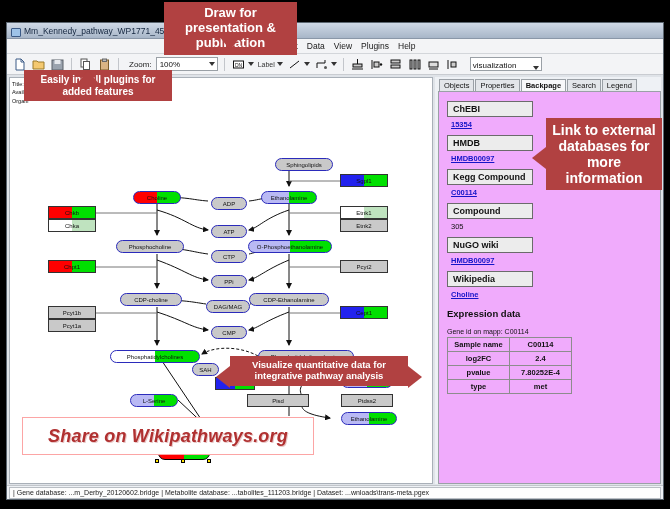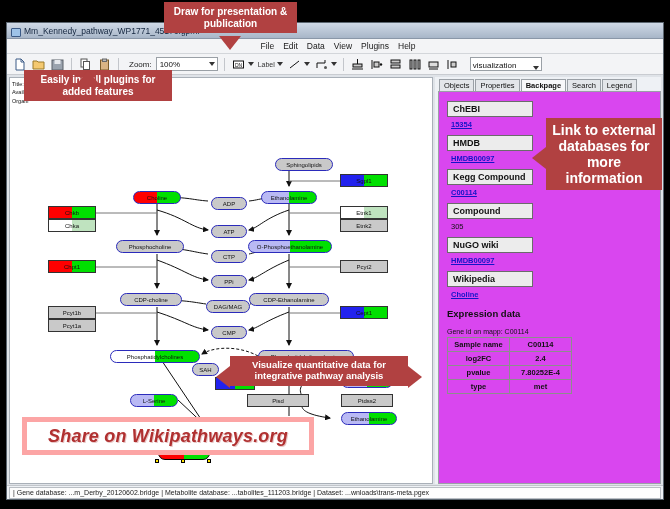--- a/index.html
+++ b/index.html
@@ -77,21 +77,21 @@
   .canvas-meta { position:absolute; left:2px; top:2px; font-size:5.5px; color:#111; line-height:1.5; }
 
   
   #sidepanel { flex:1; display:flex; flex-direction:column; margin:2px 2px 1px 1px;
                background:#eef1f5; }
   #tabs { display:flex; align-items:flex-end; height:14px; gap:1px; padding-left:4px;
           background:#eef1f5; }
   .tab { font-size:7.5px; padding:1px 4px 1px; background:#e3e6ea;
          border:1px solid #9aa0a6; border-bottom:none; color:#111; }
   .tab.active { background:#f7f8fa; position:relative; top:0; font-weight:bold; }
-  #tabbody { flex:1; background:#d946ef; border:1px solid #9aa0a6; margin:0 0 0 3px;
+  #tabbody { flex:1; background:#f0abfc; border:1px solid #9aa0a6; margin:0 0 0 3px;
              overflow:hidden; position:relative; padding:6px 8px; }
   .sec-head { display:inline-block; min-width:86px; background:#ececec;
               border:1px solid #6b6b6b; font-size:9px; font-weight:bold;
               color:#111; padding:2px 5px; margin-top:6px; }
   .sec-head:first-of-type { margin-top:2px; }
   .lnk { display:block; font-size:7.5px; color:#1414c8; text-decoration:underline;
          margin:3px 0 0 4px; font-weight:bold; }
   .plain { display:block; font-size:7.5px; color:#111; margin:3px 0 0 4px; }
   .exp-title { font-size:9.5px; font-weight:bold; color:#111; margin-top:9px; }
   .gid { font-size:7px; color:#111; margin-top:9px; }
@@ -118,27 +118,27 @@
   .arrow-up { position:absolute; width:0; height:0;
               border-left:11px solid transparent; border-right:11px solid transparent;
               border-bottom:14px solid #b14141; }
   .arrow-left { position:absolute; width:0; height:0;
                 border-top:11px solid transparent; border-bottom:11px solid transparent;
                 border-right:14px solid #b14141; }
   .arrow-right { position:absolute; width:0; height:0;
                  border-top:11px solid transparent; border-bottom:11px solid transparent;
                  border-left:14px solid #b14141; }
 
-  #c-draw { left:164px; top:2px; width:133px; font-size:10px; }
+  #c-draw { left:164px; top:2px; width:133px; font-size:13px; }
   #c-plugins { left:24px; top:70px; width:148px; font-size:10px; }
   #c-link { left:546px; top:118px; width:116px; font-size:14px; }
   #c-visual { left:230px; top:356px; width:178px; font-size:9.5px; }
 
   #share { position:absolute; left:22px; top:417px; width:292px; height:38px;
-           background:#fff; border:5px solid #fca5a5;
+           background:#fff; border:1px solid #fca5a5;
            display:flex; align-items:center; justify-content:center; }
   #share span { font-size:18px; font-style:italic; font-weight:bold; color:#b03030;
                 text-shadow:1px 1px 0 #e8c7c7; letter-spacing:0.2px; }
 </style>
 </head>
 <body>
 
 <div id="root">
 
   <div id="app">

